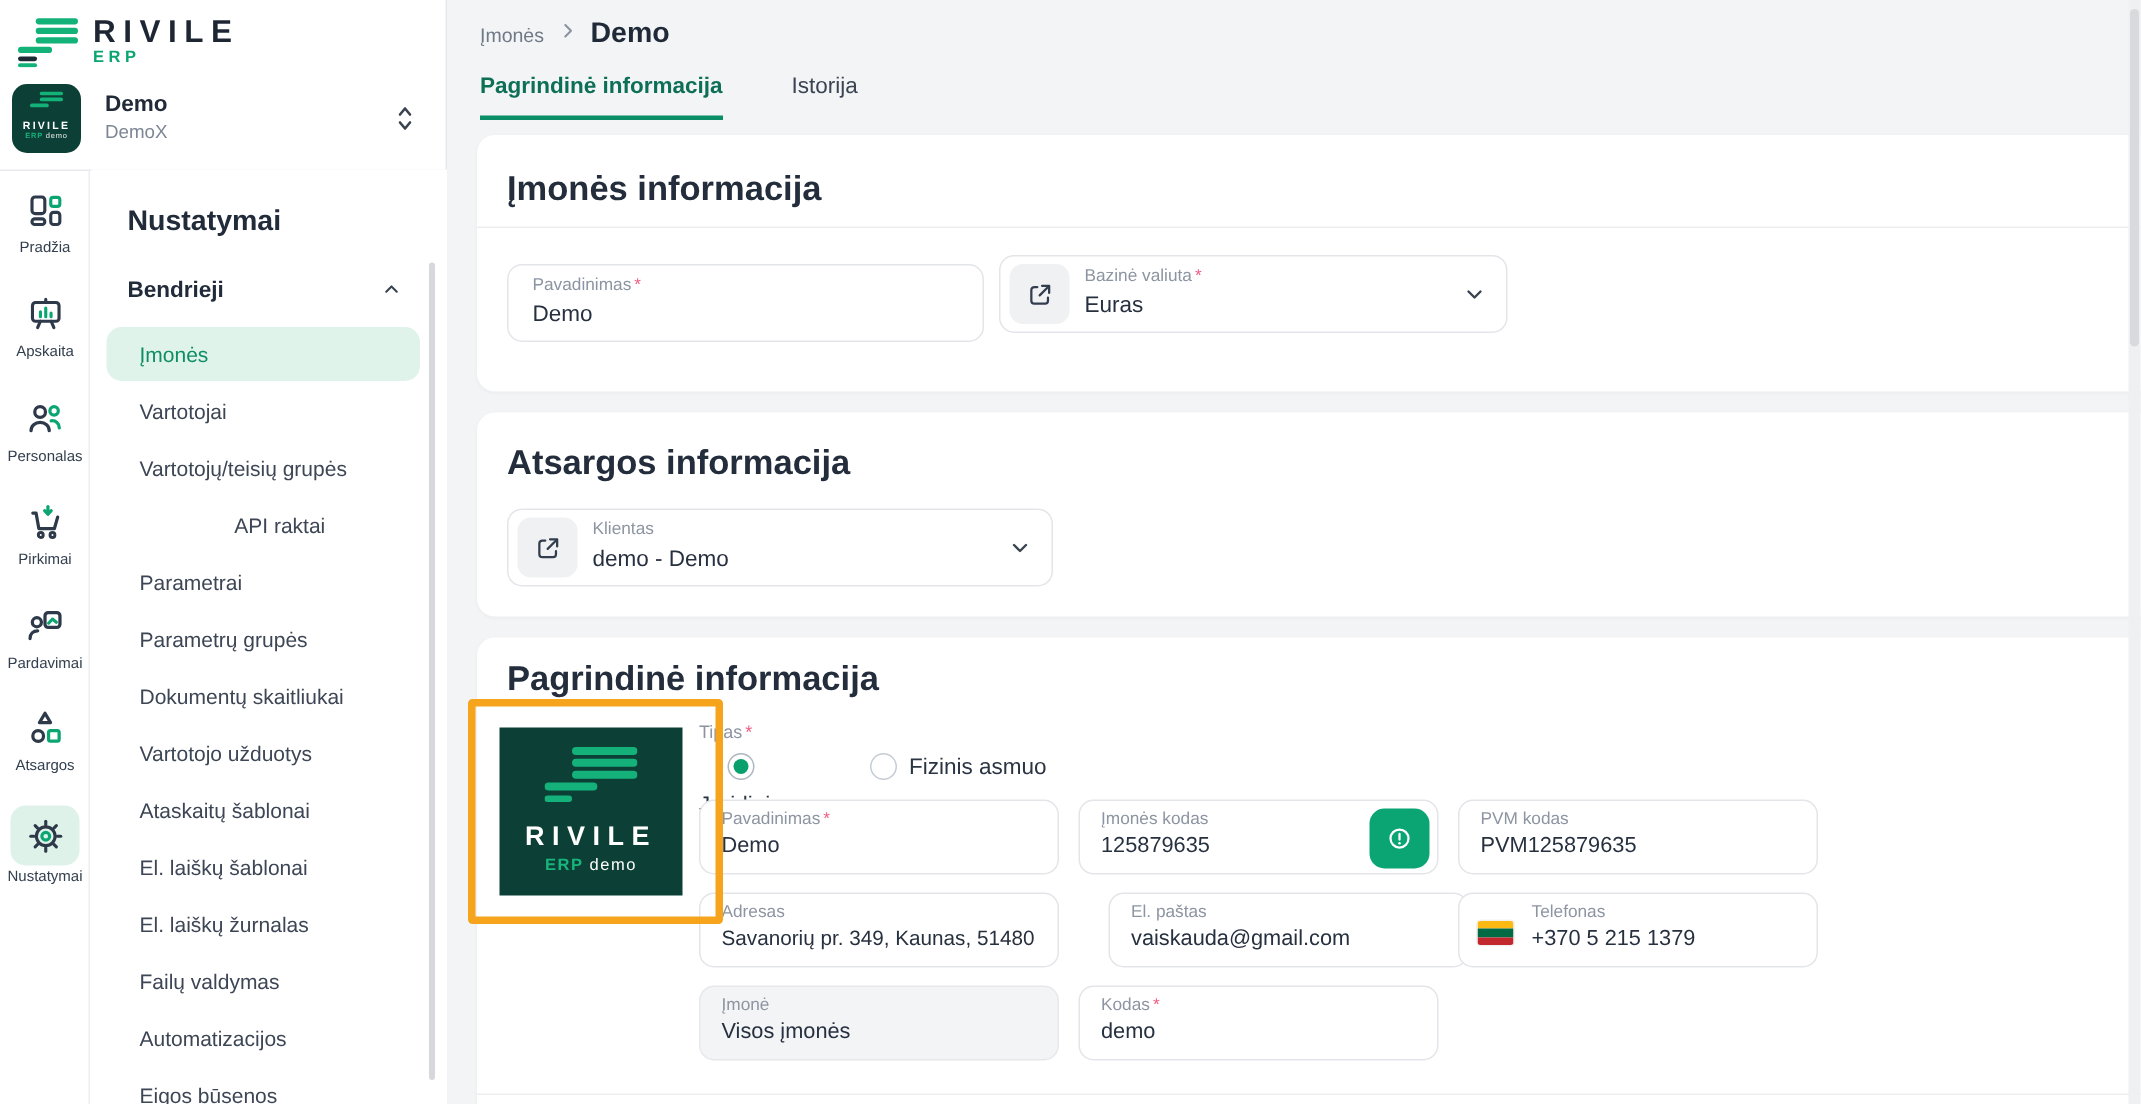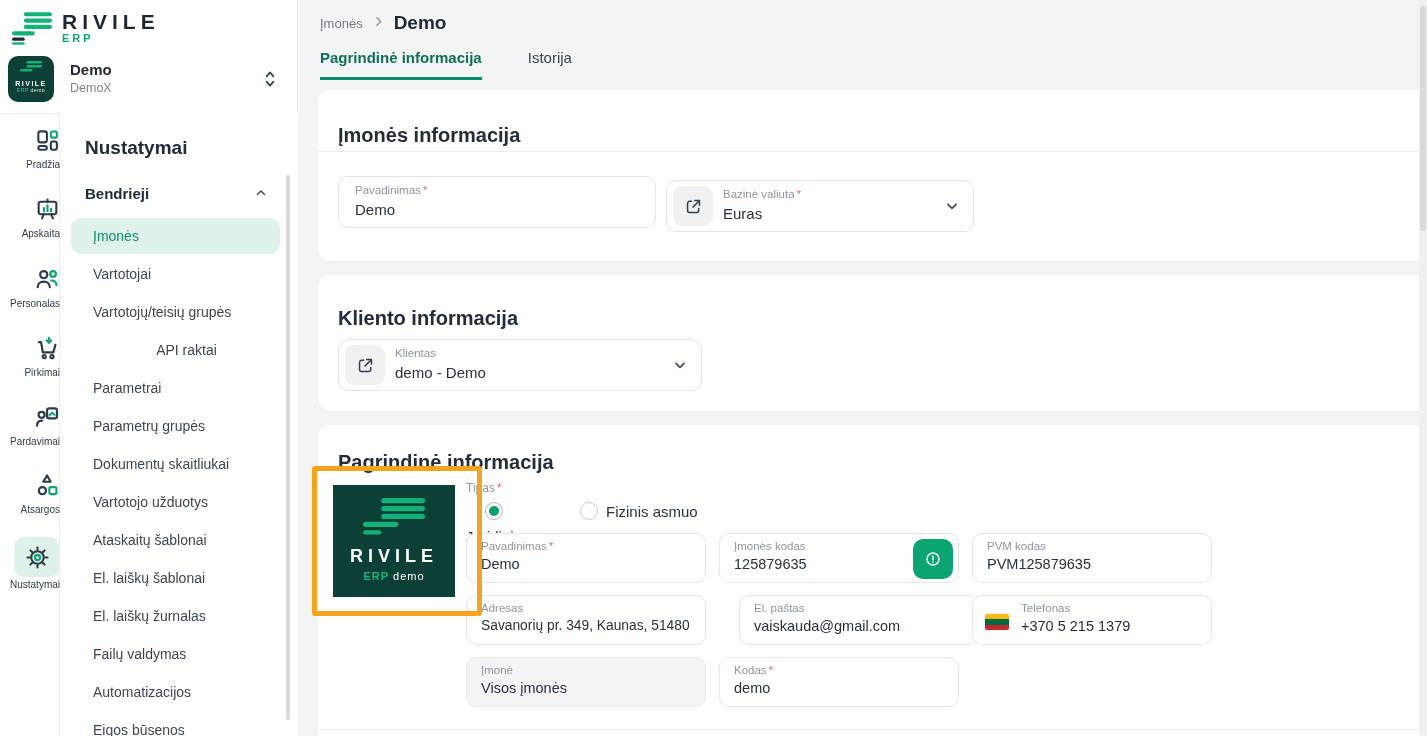--- a/index.html
+++ b/index.html
@@ -16,21 +16,21 @@
   .ws-tile .t1 { font-size:7px; font-weight:bold; letter-spacing:1.5px; color:#fff; margin-top:2px; }
   .ws-tile .t2 { font-size:5px; letter-spacing:.5px; color:#e8efe9; }
   .ws-tile .t2 b { color:#17b57c; }
   .ws-name { position:absolute; left:62px; top:5px; font-size:15px; font-weight:bold; color:#202a38; }
   .ws-code { position:absolute; left:62px; top:25px; font-size:12.5px; color:#7d8695; }
   .ws-chev { position:absolute; right:12px; top:12px; }
   .panel-divider { position:absolute; left:0; top:113px; width:298px; border-top:1px solid #e8e9ec; }
 
   
   .rail { position:absolute; left:0; top:113px; width:60px; bottom:0; border-right:1px solid #eceef0; }
-  .rail-item { position:absolute; left:0; width:60px; text-align:right; cursor:pointer; }
+  .rail-item { position:absolute; left:0; width:60px; text-align:center; cursor:pointer; }
   .rail-item .lbl { display:block; font-size:10px; color:#33404f; margin-top:2px; }
   .rail-active-bg { display:inline-flex; align-items:center; justify-content:center; width:46px; height:40px; background:#dff2e9; border-radius:10px; }
 
   
   .submenu { position:absolute; left:61px; top:113px; width:237px; bottom:0; background:#fff; }
   .submenu-title { position:absolute; left:24px; top:24px; font-size:19px; font-weight:bold; color:#212b39; }
   .group-row { position:absolute; left:24px; right:30px; top:68px; height:26px; cursor:pointer; }
   .group-label { font-size:15px; font-weight:bold; color:#212b39; line-height:26px; }
   .group-chev { position:absolute; right:0; top:5px; }
   .menu-item { position:absolute; left:10px; right:18px; height:36px; line-height:36px; padding-left:22px; font-size:14px; color:#3d4655; border-radius:10px; cursor:pointer; white-space:nowrap; overflow:hidden; }
@@ -41,21 +41,21 @@
   .main { position:absolute; left:298px; top:0; right:0; bottom:0; background:#f3f4f6; overflow:hidden; }
   .breadcrumb { position:absolute; left:22px; top:12px; display:flex; align-items:center; gap:9px; }
   .bc-parent { font-size:13px; color:#6f7986; cursor:pointer; }
   .bc-current { font-size:19px; font-weight:bold; color:#1f2937; }
   .tabs { position:absolute; left:22px; top:49px; display:flex; gap:46px; }
   .tab { font-size:15px; padding-bottom:11px; cursor:pointer; }
   .tab.active { color:#0e6f57; font-weight:bold; border-bottom:3px solid #0a8e68; }
   .tab.idle { color:#3a4452; }
 
   .card { position:absolute; left:20px; right:-24px; background:#fff; border-radius:12px; box-shadow:0 1px 3px rgba(20,30,50,.04); }
-  .card-h { position:absolute; left:20px; font-size:20px; font-weight:bold; color:#232d3c;margin-top:12px; }
+  .card-h { position:absolute; left:20px; font-size:23px; font-weight:bold; color:#232d3c; }
   .hr { position:absolute; left:0; right:0; border-top:1px solid #ededf0; }
 
   .field { position:absolute; background:#fff; border:1px solid #e3e5e9; border-radius:10px; height:52px; cursor:pointer; }
   .field.h50 { height:50px; }
   .flabel { position:absolute; top:7px; left:16px; font-size:11.5px; color:#8d95a2; white-space:nowrap; }
   .fvalue { position:absolute; top:24px; left:16px; font-size:15px; color:#27303f; white-space:nowrap; }
   .h50 .flabel { top:6px; left:14px; }
   .h50 .fvalue { top:22px; left:14px; font-size:14.5px; }
   .field.has-icon .flabel { left:56px; }
   .field.has-icon .fvalue { left:56px; }
@@ -277,40 +277,40 @@
 
   <div class="card" style="top:90px; height:171px;">
     <div class="card-h" style="top:22px;">Įmonės informacija</div>
     <div class="hr" style="top:61px;"></div>
 
     <div class="field" style="left:20px; top:86px; width:318px;">
       <span class="flabel"><span>Pavadinimas</span><span class="star">*</span></span>
       <span class="fvalue">Demo</span>
     </div>
 
-    <div class="field has-icon" style="left:348px; top:90px; width:308px;">
+    <div class="field has-icon" style="left:348px; top:80px; width:339px;">
       <span class="icon-btn">
         <svg width="19" height="19" viewBox="0 0 24 24" fill="none" stroke="#323d4d" stroke-width="1.9" stroke-linecap="round" stroke-linejoin="round">
           <path d="M9.5 5.5H7A2.5 2.5 0 0 0 4.5 8v9A2.5 2.5 0 0 0 7 19.5h9a2.5 2.5 0 0 0 2.5-2.5v-2.5"></path>
           <polyline points="13.5,4.5 19.5,4.5 19.5,10.5"></polyline>
           <line x1="19" y1="5" x2="11.5" y2="12.5"></line>
         </svg>
       </span>
       <span class="flabel"><span>Bazinė valiuta</span><span class="star">*</span></span>
       <span class="fvalue">Euras</span>
       <span class="chev">
         <svg width="16" height="16" viewBox="0 0 24 24" fill="none" stroke="#39434f" stroke-width="2.4" stroke-linecap="round" stroke-linejoin="round">
             <polyline points="6,9.5 12,15.5 18,9.5"></polyline>
           </svg>
       </span>
     </div>
   </div>
 
   <div class="card" style="top:275px; height:136px;">
-    <div class="card-h" style="top:20px;">Kliento informacija</div>
+    <div class="card-h" style="top:20px;">Atsargos informacija</div>
     <div class="field has-icon" style="left:20px; top:64px; width:364px;">
       <span class="icon-btn">
         <svg width="19" height="19" viewBox="0 0 24 24" fill="none" stroke="#323d4d" stroke-width="1.9" stroke-linecap="round" stroke-linejoin="round">
           <path d="M9.5 5.5H7A2.5 2.5 0 0 0 4.5 8v9A2.5 2.5 0 0 0 7 19.5h9a2.5 2.5 0 0 0 2.5-2.5v-2.5"></path>
           <polyline points="13.5,4.5 19.5,4.5 19.5,10.5"></polyline>
           <line x1="19" y1="5" x2="11.5" y2="12.5"></line>
         </svg>
       </span>
       <span class="flabel">Klientas</span>
       <span class="fvalue">demo - Demo</span>

